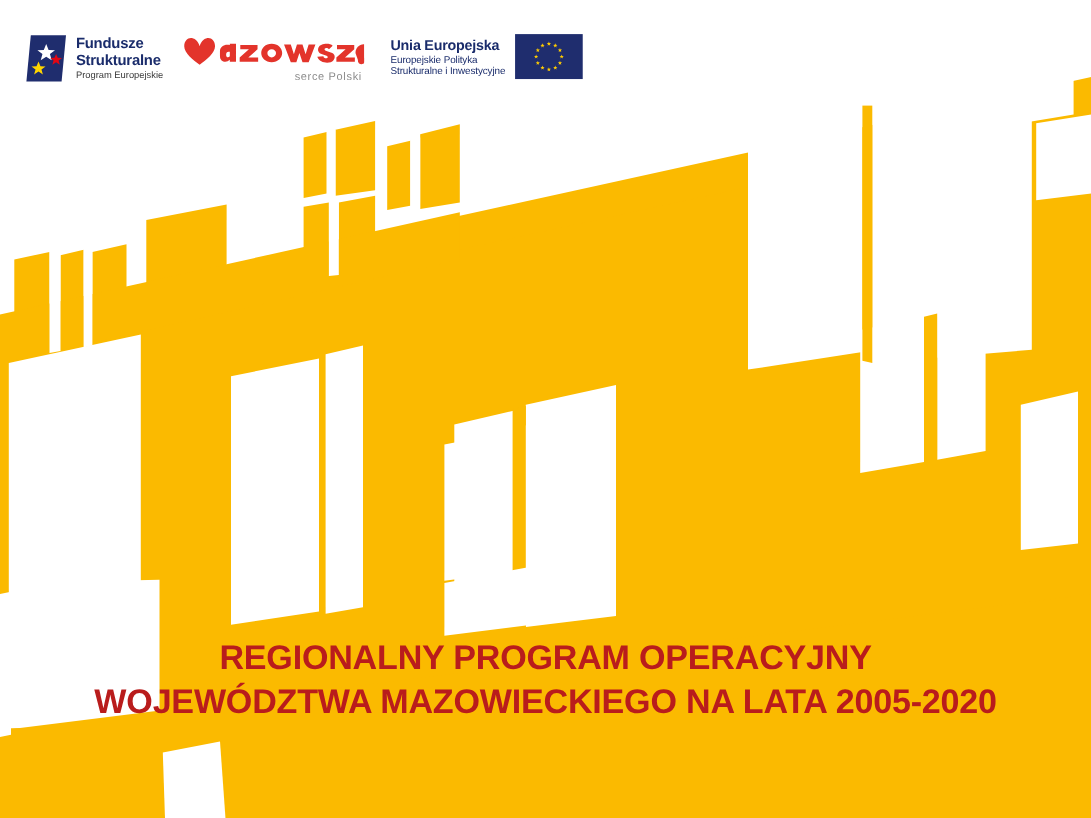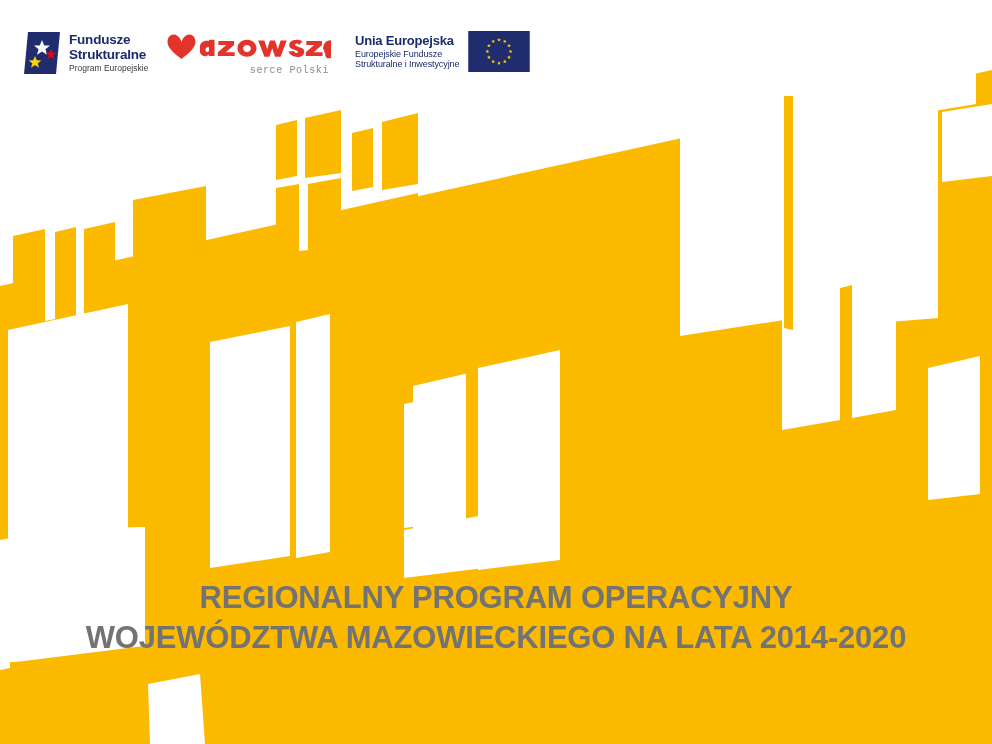--- a/index.html
+++ b/index.html
@@ -76,21 +76,20 @@
     height: 36px;
   }
   #mz-tag {
     display: block;
     text-align: right;
     font-size: 10px;
     color: #8c8c8c;
     letter-spacing: 0.6px;
     margin-top: 1px;
     padding-right: 2px;
-    font-family: Liberation Mono, monospace;
   }
 
   
   #logo-ue { left: 355px; top: 31px; }
   #ue-text {
     text-align: left;
     margin-right: 9px;
     color: #1a2c6b;
     line-height: 1.2;
   }
@@ -124,21 +123,21 @@
     letter-spacing: -0.4px;
     white-space: nowrap;
   }
   #main-title {
     position: absolute;
     left: 0;
     right: 0;
     top: 578px;
     z-index: 6;
     text-align: center;
-    color: #737373;
+    color: #b91c1c;
     letter-spacing: -0.2px;
   }
   #main-title .tline {
     display: block;
     font-size: 31px;
     font-weight: bold;
     line-height: 1.28;
     white-space: nowrap;
   }
 </style>
@@ -281,21 +280,21 @@
           <path d="M286,31 C286,22 293,16 301,17 L301,45 L291,45 Z"></path>
         </g>
         <circle cx="296" cy="43" r="6" fill="#E3342B"></circle>
       </svg>
       <span id="mz-tag">serce Polski</span>
     </div>
 
     <div class="logo" id="logo-ue">
       <div id="ue-text">
         <span class="u1">Unia Europejska</span>
-        <span class="u2">Europejskie Fundusze</span>
+        <span class="u2">Europejskie Polityka</span>
         <span class="u3">Strukturalne i Inwestycyjne</span>
       </div>
       <svg id="ue-flag" viewBox="0 0 90 60" aria-hidden="true">
         <rect x="0" y="0" width="90" height="60" fill="#1F2D6E"></rect>
         <g fill="#FFCC00" id="ue-stars">
             <polygon points="45.00,10.00 45.74,11.98 47.85,12.07 46.20,13.39 46.76,15.43 45.00,14.26 43.24,15.43 43.80,13.39 42.15,12.07 44.26,11.98"></polygon>
             <polygon points="53.50,12.28 54.24,14.26 56.35,14.35 54.70,15.67 55.26,17.70 53.50,16.54 51.74,17.70 52.30,15.67 50.65,14.35 52.76,14.26"></polygon>
             <polygon points="59.72,18.50 60.46,20.48 62.58,20.57 60.92,21.89 61.49,23.93 59.72,22.76 57.96,23.93 58.52,21.89 56.87,20.57 58.98,20.48"></polygon>
             <polygon points="62.00,27.00 62.74,28.98 64.85,29.07 63.20,30.39 63.76,32.43 62.00,31.26 60.24,32.43 60.80,30.39 59.15,29.07 61.26,28.98"></polygon>
             <polygon points="59.72,35.50 60.46,37.48 62.58,37.57 60.92,38.89 61.49,40.93 59.72,39.76 57.96,40.93 58.52,38.89 56.87,37.57 58.98,37.48"></polygon>
@@ -307,16 +306,16 @@
             <polygon points="30.28,18.50 31.02,20.48 33.13,20.57 31.48,21.89 32.04,23.93 30.28,22.76 28.51,23.93 29.08,21.89 27.42,20.57 29.54,20.48"></polygon>
             <polygon points="36.50,12.28 37.24,14.26 39.35,14.35 37.70,15.67 38.26,17.70 36.50,16.54 34.74,17.70 35.30,15.67 33.65,14.35 35.76,14.26"></polygon>
           </g>
       </svg>
     </div>
   </div>
 
 
   <div id="main-title">
     <span class="tline">REGIONALNY PROGRAM OPERACYJNY</span>
-    <span class="tline">WOJEWÓDZTWA MAZOWIECKIEGO NA LATA 2014-2020</span>
+    <span class="tline">WOJEWÓDZTWA MAZOWIECKIEGO NA LATA 2005-2020</span>
   </div>
 
 </div>
 
 </body></html>

